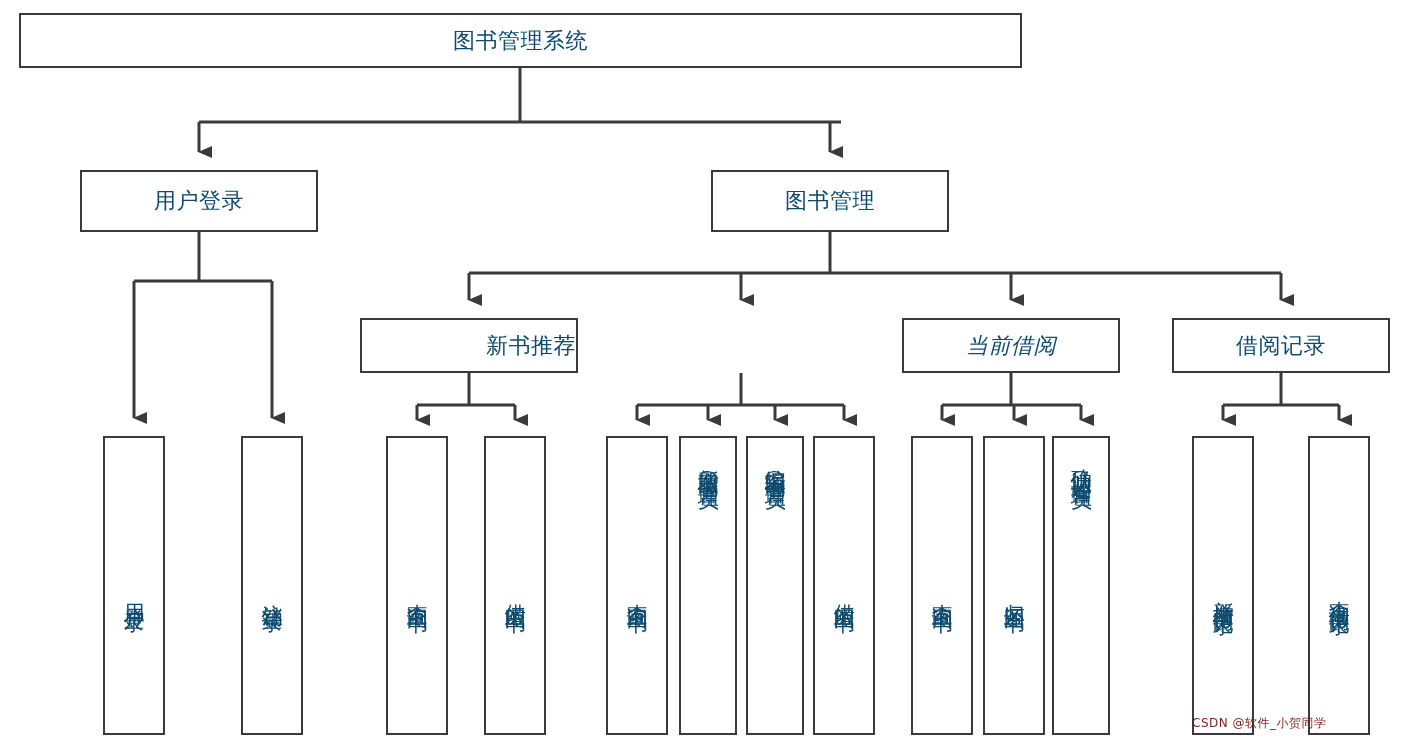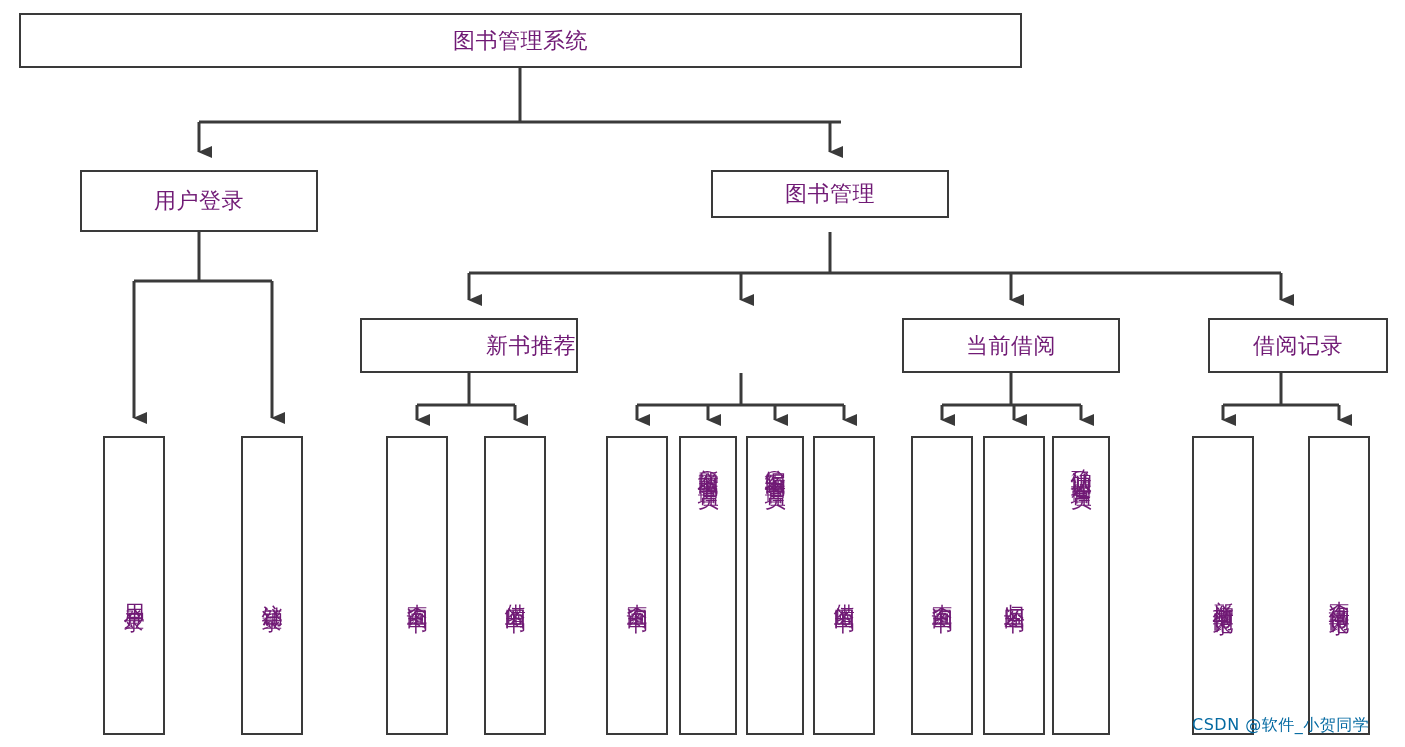--- a/index.html
+++ b/index.html
@@ -26,21 +26,21 @@
     pointer-events: none;
   }
   .node {
     position: absolute;
     box-sizing: border-box;
     border: 2.5px solid #3a3a3a;
     background: #ffffff;
     display: flex;
     align-items: center;
     justify-content: center;
-    color: #701a75;
+    color: #0c4a6e;
   }
   .node.horiz .label {
     font-size: 22px;
     line-height: 1.15;
     letter-spacing: 0.5px;
     white-space: nowrap;
   }
   .node.vert {
     align-items: flex-start;
     justify-content: center;
@@ -52,22 +52,22 @@
     font-size: 21px;
     line-height: 1.35;
     letter-spacing: 3px;
     white-space: nowrap;
   }
   .node.vert.center .label {
     align-self: center;
   }
   .watermark {
     position: absolute;
-    font-size: 16px;
-    color: #0369a1;
+    font-size: 12px;
+    color: #7f1d1d;
     white-space: nowrap;
     letter-spacing: 0.5px;
   }
 </style>
 </head>
 <body>
 
 <div id="canvas">
 
   <svg class="edges" viewBox="0 0 1405 747" xmlns="http://www.w3.org/2000/svg">
@@ -121,31 +121,31 @@
     </g>
   </svg>
 
   <div class="node horiz" style="left:19px; top:13px; width:1003px; height:55px;">
     <span class="label">图书管理系统</span>
   </div>
 
   <div class="node horiz" style="left:80px; top:170px; width:238px; height:62px;">
     <span class="label">用户登录</span>
   </div>
-  <div class="node horiz" style="left:711px; top:170px; width:238px; height:48px;">
+  <div class="node horiz" style="left:711px; top:170px; width:238px; height:62px;">
     <span class="label">图书管理</span>
   </div>
 
   <div class="node horiz" style="left:360px; top:318px; width:218px; height:55px;justify-content:flex-end;">
     <span class="label">新书推荐</span>
   </div>
-  <div class="node horiz" style="left:902px; top:318px; width:218px; height:55px;">
+  <div class="node horiz" style="left:902px; top:318px; width:218px; height:55px;font-style:italic;">
     <span class="label">当前借阅</span>
   </div>
-  <div class="node horiz" style="left:1172px; top:318px; width:180px; height:55px;margin-left:36px;">
+  <div class="node horiz" style="left:1172px; top:318px; width:218px; height:55px;">
     <span class="label">借阅记录</span>
   </div>
 
   <div class="node vert center" style="left:103px; top:436px; width:62px; height:299px;">
     <span class="label">用户登录</span>
   </div>
   <div class="node vert center" style="left:241px; top:436px; width:62px; height:299px;">
     <span class="label">注销登录</span>
   </div>
 

